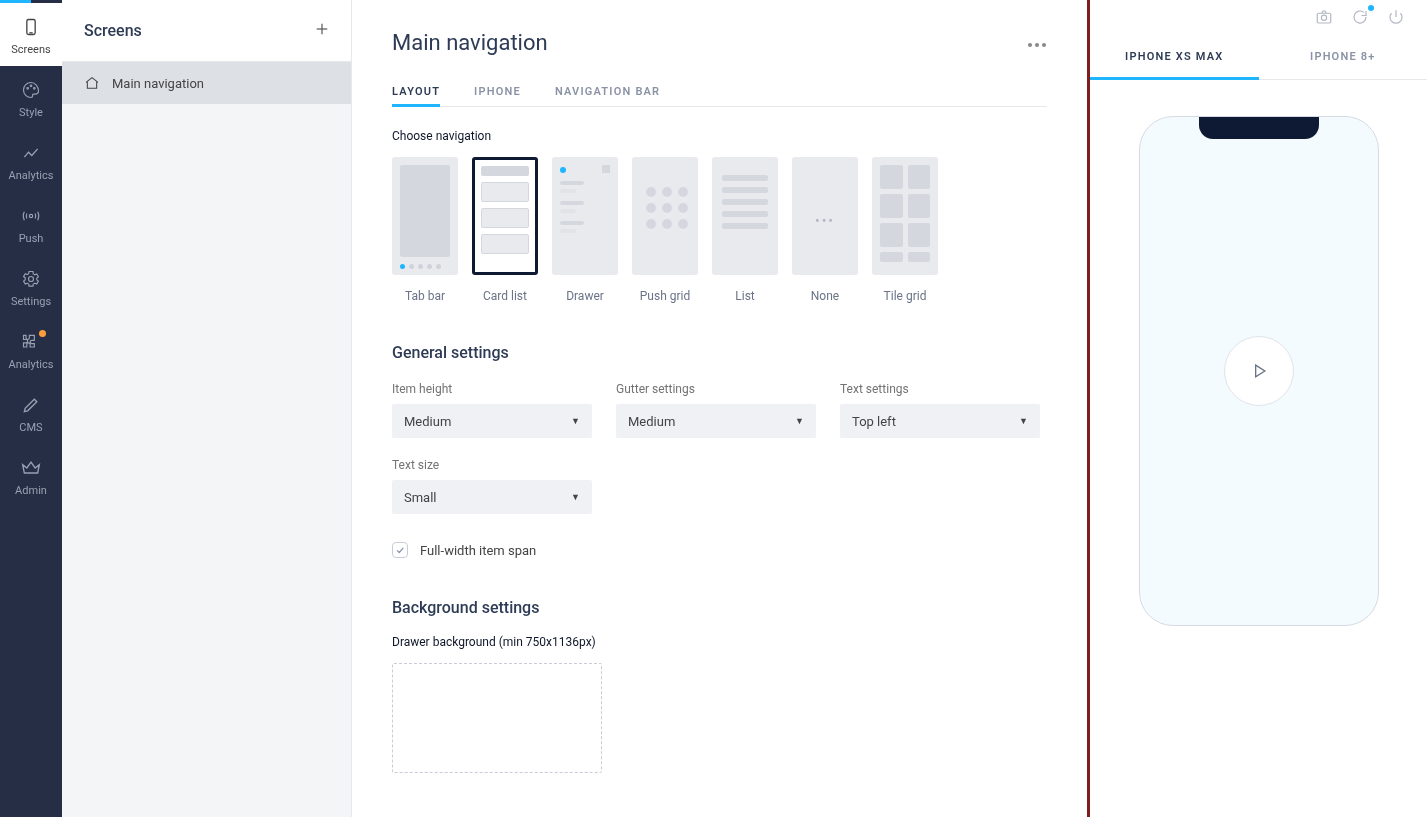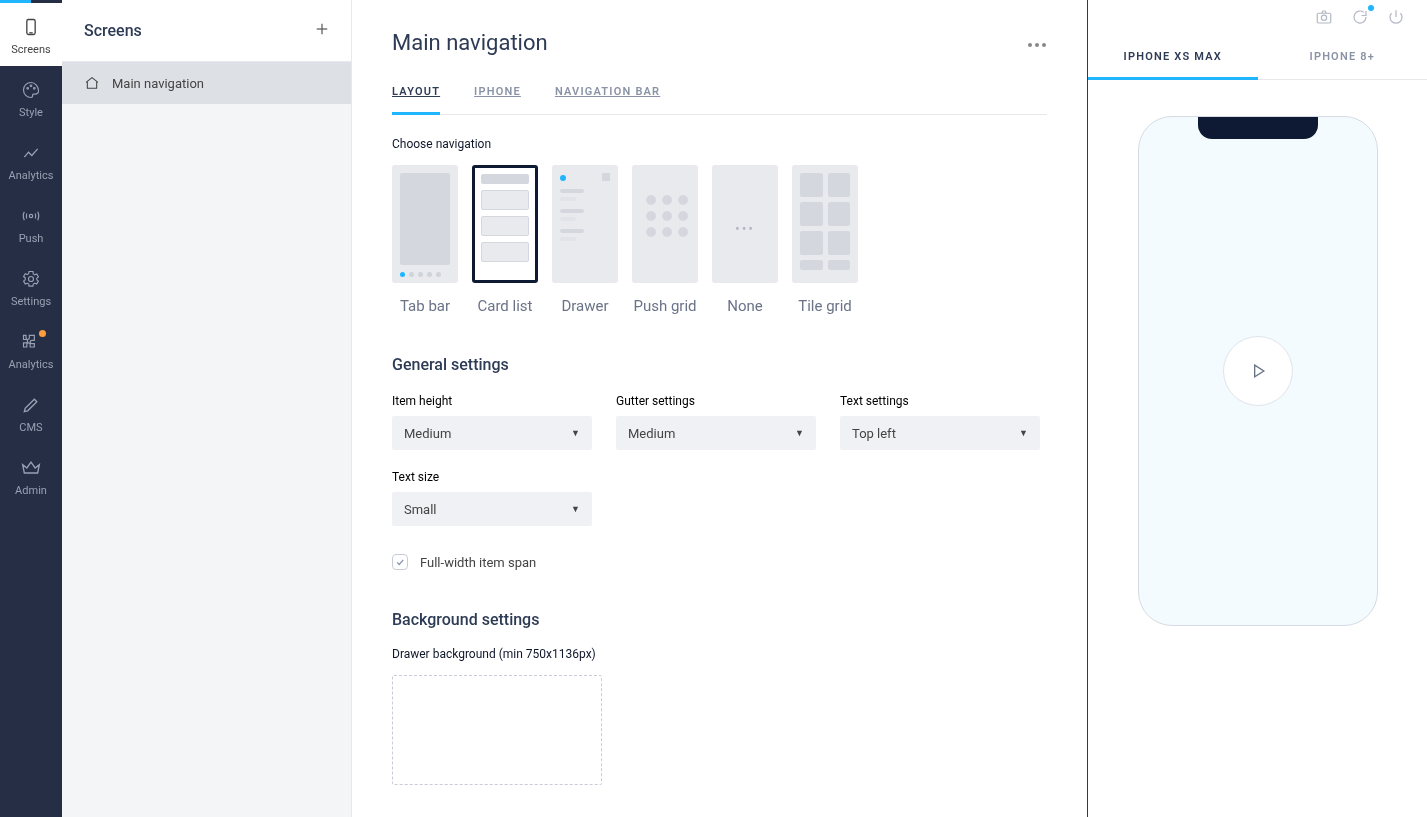--- a/index.html
+++ b/index.html
@@ -93,33 +93,33 @@
   .editor-hdr h1 { font-size: 22px; font-weight: 400; color: #2e3b55; }
   .more-btn { color: #888; cursor: pointer; letter-spacing: 2px; font-size: 14px; }
 
   .tabs {
     display: flex; gap: 34px;
     border-bottom: 1px solid #e6e8eb;
     margin-top: 30px;
     font-size: 11px; letter-spacing: 1.2px;
     color: #8a93a6;
   }
-  .tab { padding-bottom: 14px; cursor: pointer; font-weight: 600; text-decoration: underline; }
+  .tab { padding-bottom: 6px; cursor: pointer; font-weight: 600; }
   .tab.active { color: #2e3b55; border-bottom: 3px solid #1fb6ff; margin-bottom: -1px; }
 
   .field-lbl { font-size: 12px; color: #0f172a; margin: 22px 0 14px; }
 
   .nav-types { display: flex; gap: 14px; }
   .nav-card { display: flex; flex-direction: column; align-items: center; gap: 14px; cursor: pointer; }
   .nav-thumb {
     width: 66px; height: 118px; background: #e8eaee; border-radius: 3px;
     position: relative; overflow: hidden;
   }
   .nav-card.selected .nav-thumb { border: 3px solid #0e1a34; background: #fff; }
-  .nav-label { font-size: 15px; color: #6a7388; }
+  .nav-label { font-size: 12px; color: #6a7388; }
 
   
   .tb-body { position:absolute; inset:8px 8px 18px; background:#d4d8de; border-radius:2px; }
   .tb-dots { position:absolute; bottom:6px; left:8px; display:flex; gap:4px; }
   .tb-dots span { width:5px;height:5px;border-radius:50%;background:#cfd3da; }
   .tb-dots span.on { background:#1fb6ff; }
 
   .cl-top { position:absolute; top:6px;left:6px;right:6px;height:10px;background:#d4d8de;border-radius:2px; }
   .cl-rows { position:absolute; top:22px; left:6px; right:6px; display:flex;flex-direction:column;gap:6px; }
   .cl-rows span { height:20px; background:#e8eaee; border-radius:2px; border:1px solid #d4d8de; }
@@ -138,21 +138,21 @@
   .no-dots{position:absolute;top:56px;left:0;right:0;text-align:center;color:#b3b8c4;font-size:14px;letter-spacing:2px;}
 
   .tg-grid{position:absolute;top:8px;left:8px;right:8px;display:grid;grid-template-columns:1fr 1fr;gap:5px;}
   .tg-grid span{height:24px;background:#d4d8de;border-radius:2px;}
   .tg-grid span.sh{height:10px;}
 
   h3.sec { font-size: 16px; font-weight: 500; color: #2e3b55; margin-top: 40px; }
 
   .form-row { display:flex; gap:24px; flex-wrap:wrap; margin-top: 6px; }
   .form-field { display:flex; flex-direction:column; width: 200px; }
-  .form-field label { font-size: 12px; color: #000000; margin-bottom: 8px; margin-top: 14px; }
+  .form-field label { font-size: 12px; color: #737373; margin-bottom: 8px; margin-top: 14px; }
   .select {
     height: 34px; background: #eff1f4; border: none; border-radius: 2px;
     display:flex; align-items:center; justify-content:space-between;
     padding: 0 12px; font-size: 13px; color: #444; cursor:pointer;
   }
   .select .caret { font-size: 9px; color:#444; }
 
   .checkbox-row { display:flex; align-items:center; gap:12px; margin-top: 28px; }
   .chk {
     width:16px;height:16px;border-radius:4px;border:1px solid #c7ccd6;
@@ -169,21 +169,21 @@
   }
 
   .uploader {
     margin-top: 14px; width: 210px; height: 110px;
     border: 1px dashed #c7ccd6; border-radius: 2px;
   }
 
   
   .preview-col {
     width: 340px;
-    border-left: 1px solid #7f1d1d;
+    border-left: 3px solid #7f1d1d;
     background: #fff;
     display:flex; flex-direction:column;
   }
   .pv-toolbar {
     height: 36px; display:flex; justify-content:flex-end; align-items:center;
     gap: 18px; padding: 0 22px; color:#b3b8c4;
   }
   .pv-toolbar .ico { cursor:pointer; position:relative; }
   .pv-toolbar .badge {
     position:absolute; top:-3px; right:-5px; width:6px;height:6px;border-radius:50%;background:#1fb6ff;
@@ -370,20 +370,32 @@
                 <span></span>
                 <span></span>
                 <span></span>
                 <span></span>
                 <span></span>
                 <span></span>
                 <span></span>
               </div>
           </div>
           <div class="nav-label">Push grid</div>
+        </div>
+        <div class="nav-card">
+          <div class="nav-thumb">
+            <div class="ls-rows">
+                <span></span>
+                <span></span>
+                <span></span>
+                <span></span>
+                <span></span>
+              </div>
+          </div>
+          <div class="nav-label">List</div>
         </div>
         <div class="nav-card">
           <div class="nav-thumb">
             <div class="no-dots">•••</div>
           </div>
           <div class="nav-label">None</div>
         </div>
         <div class="nav-card">
           <div class="nav-thumb">
             <div class="tg-grid">

